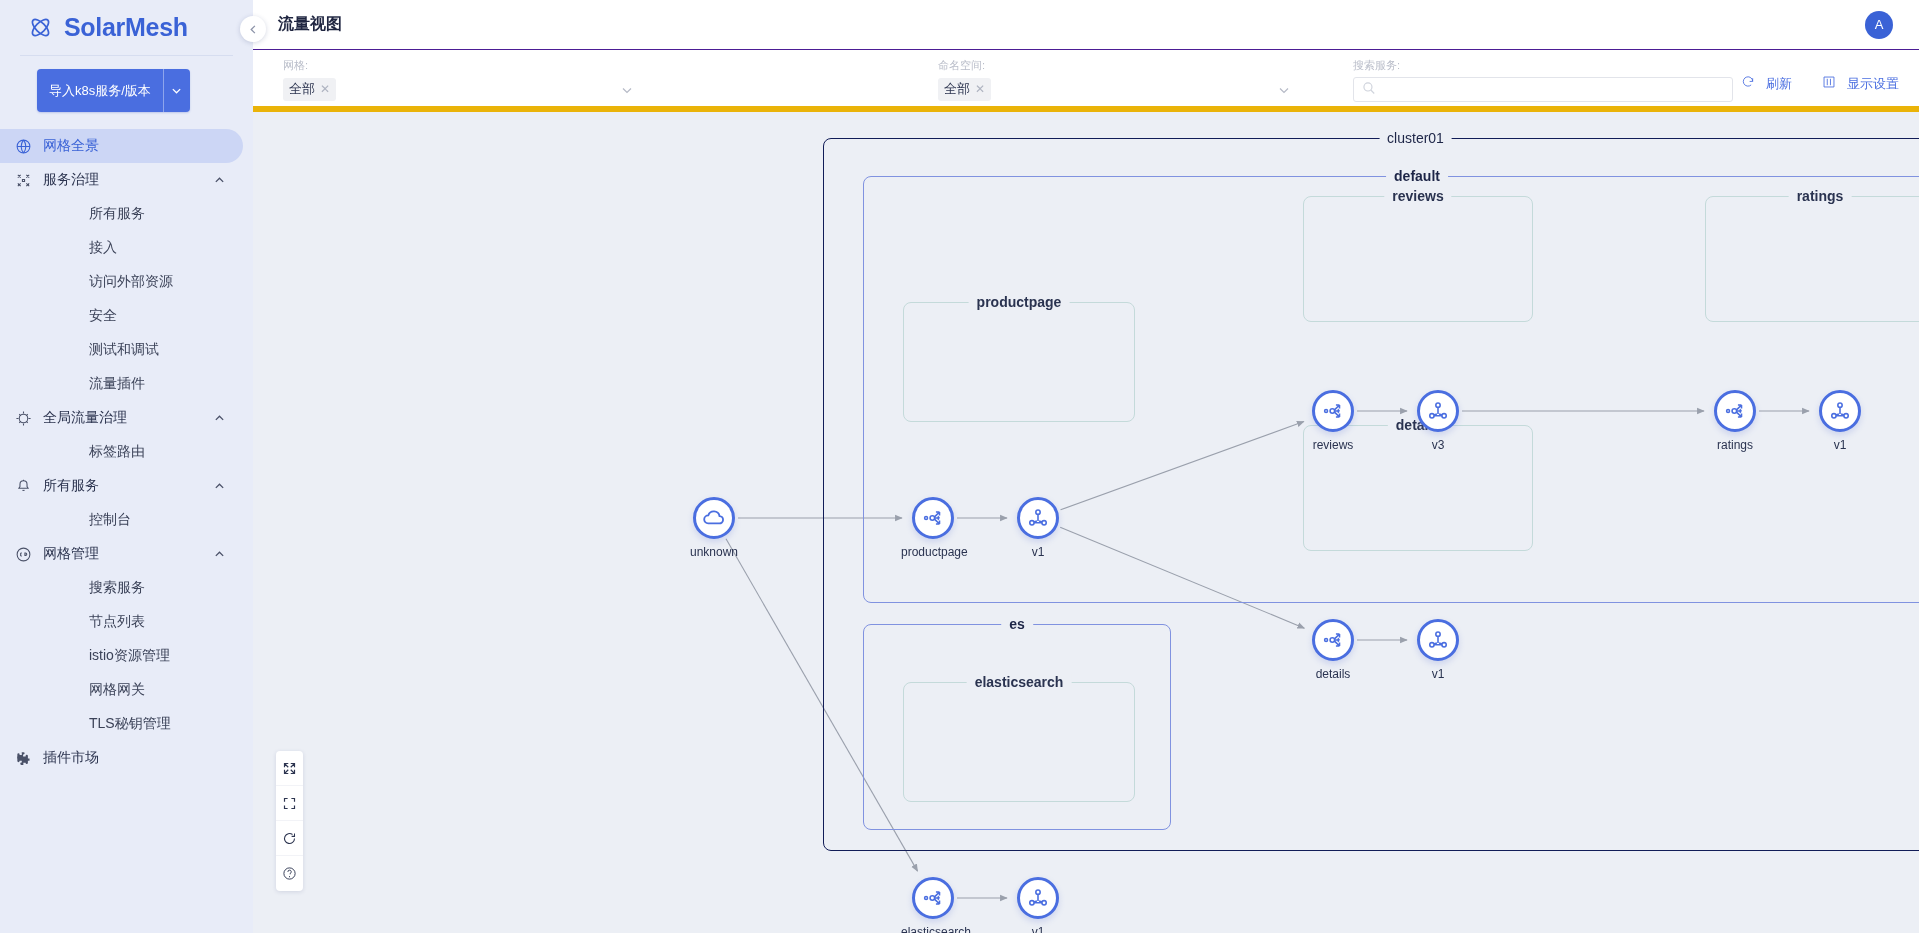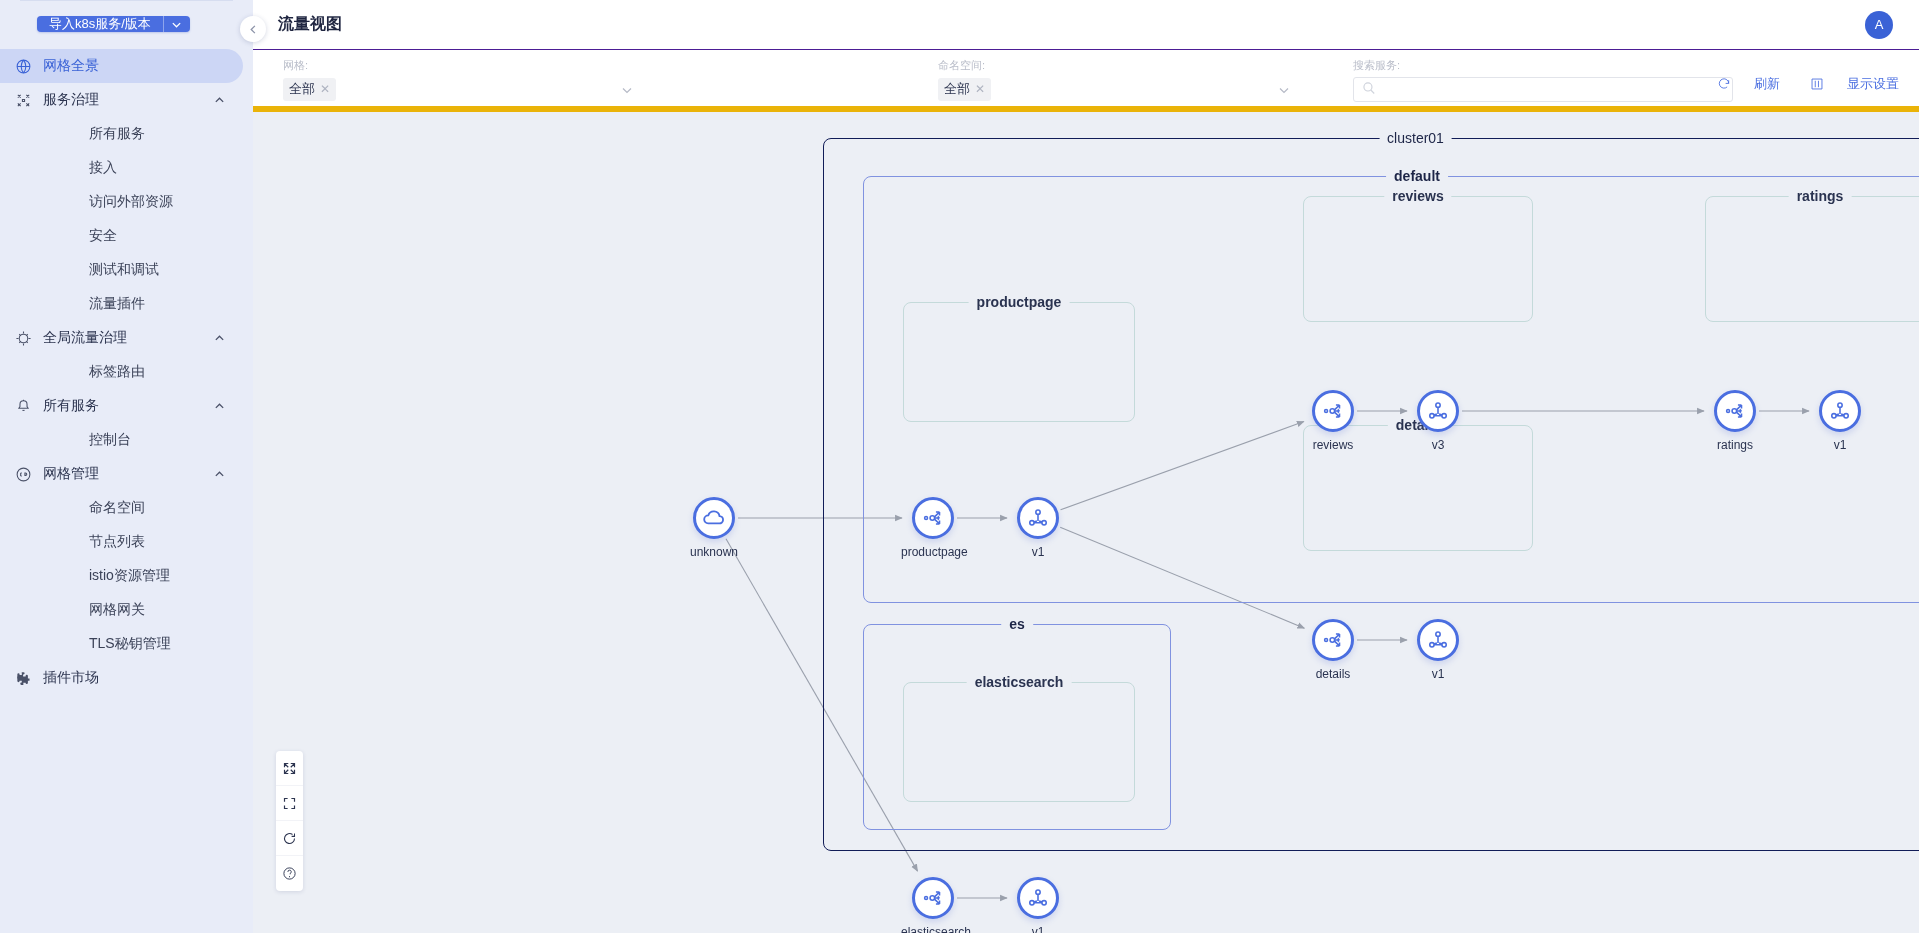--- a/index.html
+++ b/index.html
@@ -25,21 +25,21 @@
   .brand-logo { width: 25px; height: 25px; color: #3a62d6; }
   .brand-name {
     font-size: 25px; font-weight: bold; color: #3a62d6; letter-spacing: -0.3px;
   }
   .brand-sep { height:1px; background:#d6ddf0; margin: 0 20px; }
 
   .import-wrap { padding: 13px 0 13px 37px; }
   .import-btn {
     display: inline-flex; align-items: stretch;
     background: #4a6ee0; border-radius: 4px; color: #fff;
-    font-size: 13px; height: 16px; cursor: pointer;
+    font-size: 13px; height: 43px; cursor: pointer;
     box-shadow: 0 1px 2px rgba(60,90,200,.25);
   }
   .import-btn .lbl { padding: 0 12px; display:flex; align-items:center; white-space: nowrap; }
   .import-btn .div { width:1px; background: rgba(255,255,255,.38); }
   .import-btn .caret { width: 26px; display:flex; align-items:center; justify-content:center; font-size: 10px; }
 
   .menu { padding-top: 4px; }
   .mi {
     height: 34px; display: flex; align-items: center;
     font-size: 14px; color: #2d3550; cursor: pointer; position: relative;
@@ -112,21 +112,21 @@
   }
   #search-box .mag { color: #cfd3dc; flex:0 0 14px; }
   #search-box input {
     border: none; outline: none; font-size: 13px; width: 100%;
     color:#2d3550; font-family: inherit; background: transparent;
   }
   #search-box input::placeholder { color: #c6cad4; }
 
   .fb-actions { position:absolute; right: 20px; top: 25px; display:flex; gap: 30px; }
   .fb-act {
-    display:flex; align-items:center; gap: 23px; font-size: 13px;
+    display:flex; align-items:flex-start; gap: 11px; font-size: 13px;
     color: #4a6ee0; cursor: pointer;
   }
   .fb-act .i { display:flex; width:14px; height:14px; }
 
   
   #canvas { flex: 1 1 auto; position: relative; background: #eceff5; overflow: hidden; }
   #graph { position: absolute; inset: 0; }
 
   
   .grp { position: absolute; border-radius: 8px; }
@@ -167,20 +167,29 @@
     color: #2d3550; cursor: pointer; border-bottom: 1px solid #f2f3f7;
   }
   #tools .tool:last-child { border-bottom: none; }
 </style>
 </head>
 <body>
 
 <div id="app">
 
   <aside id="sidebar">
+    <div class="brand">
+      <span class="brand-logo">
+        <svg viewBox="0 0 24 24" width="25" height="25" fill="none" stroke="currentColor" stroke-width="1.6">
+          <ellipse cx="12" cy="12" rx="4.5" ry="10" transform="rotate(45 12 12)"></ellipse>
+          <ellipse cx="12" cy="12" rx="4.5" ry="10" transform="rotate(-45 12 12)"></ellipse>
+        </svg>
+      </span>
+      <span class="brand-name">SolarMesh</span>
+    </div>
     <div class="brand-sep"></div>
 
     <div class="import-wrap">
       <div class="import-btn">
         <span class="lbl">导入k8s服务/版本</span>
         <span class="div"></span>
         <span class="caret">
           <svg viewBox="0 0 12 12" width="11" height="11" fill="none" stroke="currentColor" stroke-width="1.4">
               <path d="M2 4.5 6 8.5 10 4.5"></path>
             </svg>
@@ -276,21 +285,21 @@
             </svg>
           </span>
           <span>网格管理</span>
           <span class="chev">
             <svg viewBox="0 0 12 12" width="11" height="11" fill="none" stroke="currentColor" stroke-width="1.4">
               <path d="M2 7.5 6 3.5 10 7.5"></path>
             </svg>
           </span>
         </div>
         <div class="mi sub">
-          <span>命名空间</span>
+          <span>搜索服务</span>
         </div>
         <div class="mi sub">
           <span>节点列表</span>
         </div>
         <div class="mi sub">
           <span>istio资源管理</span>
         </div>
         <div class="mi sub">
           <span>网格网关</span>
         </div>

